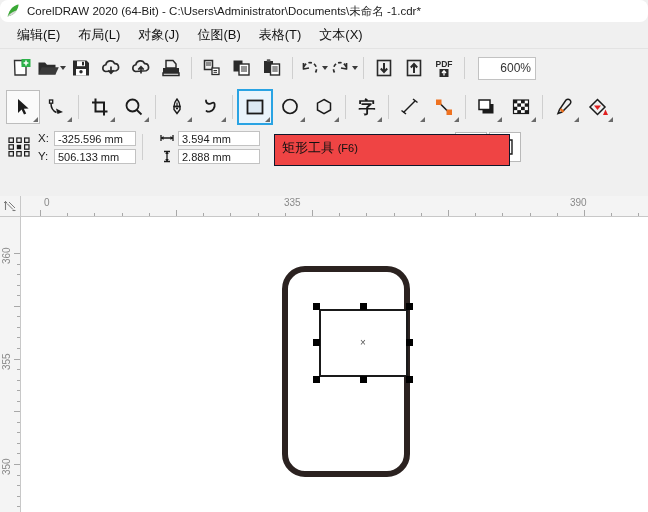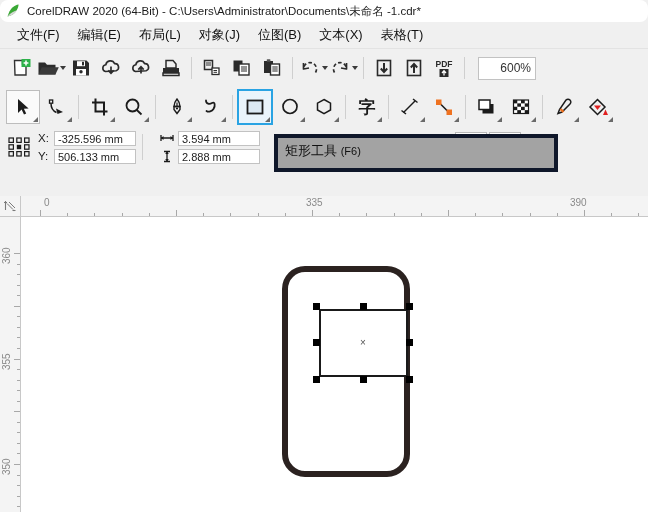--- a/index.html
+++ b/index.html
@@ -52,21 +52,21 @@
   .wh-row{display:flex;align-items:center;height:16px;}
   .wh-ico{width:16px;height:14px;display:flex;align-items:center;justify-content:center;margin-right:3px;}
   .wh-input{width:82px;height:15px;border:1px solid #c2c2c2;background:#fff;font-size:11px;color:#222;
             padding:0 3px;line-height:15px;box-sizing:border-box;}
   .pb-sep{width:1px;height:26px;background:#cfcfcf;margin:0 6px;}
   .pb-btn{width:28px;height:28px;display:flex;align-items:center;justify-content:center;cursor:default;}
   .corner-btn{width:30px;height:28px;border:1px solid #b9b9b9;background:#fff;display:flex;
               align-items:center;justify-content:center;margin-right:2px;}
 
   
-  .tooltip{position:absolute;left:274px;top:134px;width:284px;background:#a3a3a3;border:4px solid #0f172a;
+  .tooltip{position:absolute;left:274px;top:134px;width:236px;background:#ef4444;border:1px solid #0f172a;
            padding:4px 7px 6px 7px;box-sizing:border-box;z-index:40;}
   .tt-title{font-size:13px;color:#111;margin-bottom:2px;white-space:nowrap;}
   .tt-title .tt-key{font-size:11px;}
   .tt-desc{font-size:12px;color:#111;white-space:nowrap;}
 
   
   .tabbar{height:22px;background:#f0f0f0;display:flex;align-items:center;padding-left:4px;border-bottom:1px solid #dcdcdc;}
   .home-ico{width:18px;height:18px;display:flex;align-items:center;justify-content:center;margin-right:4px;}
   .doctab{height:20px;background:#cfe4f2;border:1px solid #b7d4e8;border-bottom:none;display:flex;align-items:center;
           padding:0 10px;font-size:12px;color:#111;white-space:nowrap;}
@@ -102,27 +102,26 @@
     <span class="logo">
       <svg width="14" height="14" viewBox="0 0 14 14">
         <path d="M1.5 12.5 L2.6 9.5 C4.5 4.5 8.5 1.2 12.6 0.6 C12.2 5.3 9.2 9.8 4.6 11.6 Z" fill="#3aa935"></path>
         <path d="M1.5 12.5 L4.6 11.6 C7.2 10.6 9.4 8.7 10.9 6.2 C7.6 7.2 4.2 9.2 1.5 12.5 Z" fill="#d8d8d8"></path>
       </svg>
     </span>
     <span class="title-text">CorelDRAW 2020 (64-Bit) - C:\Users\Administrator\Documents\未命名 -1.cdr*</span>
   </div>
 
   <div class="menubar">
-    <div class="menu-item">文件(F)</div>
     <div class="menu-item">编辑(E)</div>
     <div class="menu-item">布局(L)</div>
     <div class="menu-item">对象(J)</div>
     <div class="menu-item">位图(B)</div>
+    <div class="menu-item">表格(T)</div>
     <div class="menu-item">文本(X)</div>
-    <div class="menu-item">表格(T)</div>
   </div>
 
   <div class="toolbar">
 
     <div class="tbtn">
       <svg width="22" height="22" viewBox="0 0 22 22">
         <path d="M4.5 3.5 h8 l3.5 3.5 v11 h-11 z" fill="#fff" stroke="#333" stroke-width="1.4"></path>
         <path d="M12.5 3.5 v3.5 h3.5" fill="none" stroke="#333" stroke-width="1.4"></path>
         <rect x="11.5" y="2" width="9" height="8" fill="#2db14a"></rect>
         <path d="M16 3.6 v4.8 M13.6 6 h4.8" stroke="#fff" stroke-width="1.5"></path>
@@ -491,21 +490,21 @@
       <span>矩形工具</span>
       <span class="tt-key">(F6)</span>
     </div>
   </div>
 
 
   <div class="workarea">
 
     <div class="hruler">
       <div class="hlabel" style="left:44px">0</div>
-      <div class="hlabel" style="left:306px">335</div>
+      <div class="hlabel" style="left:284px">335</div>
       <div class="hlabel" style="left:570px">390</div>
 
       <div id="hticks">
           <div class="htick" style="left: 40px; height: 6px;"></div>
           <div class="htick" style="left: 67.2px; height: 3px;"></div>
           <div class="htick" style="left: 94.4px; height: 3px;"></div>
           <div class="htick" style="left: 121.6px; height: 3px;"></div>
           <div class="htick" style="left: 148.8px; height: 3px;"></div>
           <div class="htick" style="left: 176px; height: 6px;"></div>
           <div class="htick" style="left: 203.2px; height: 3px;"></div>

